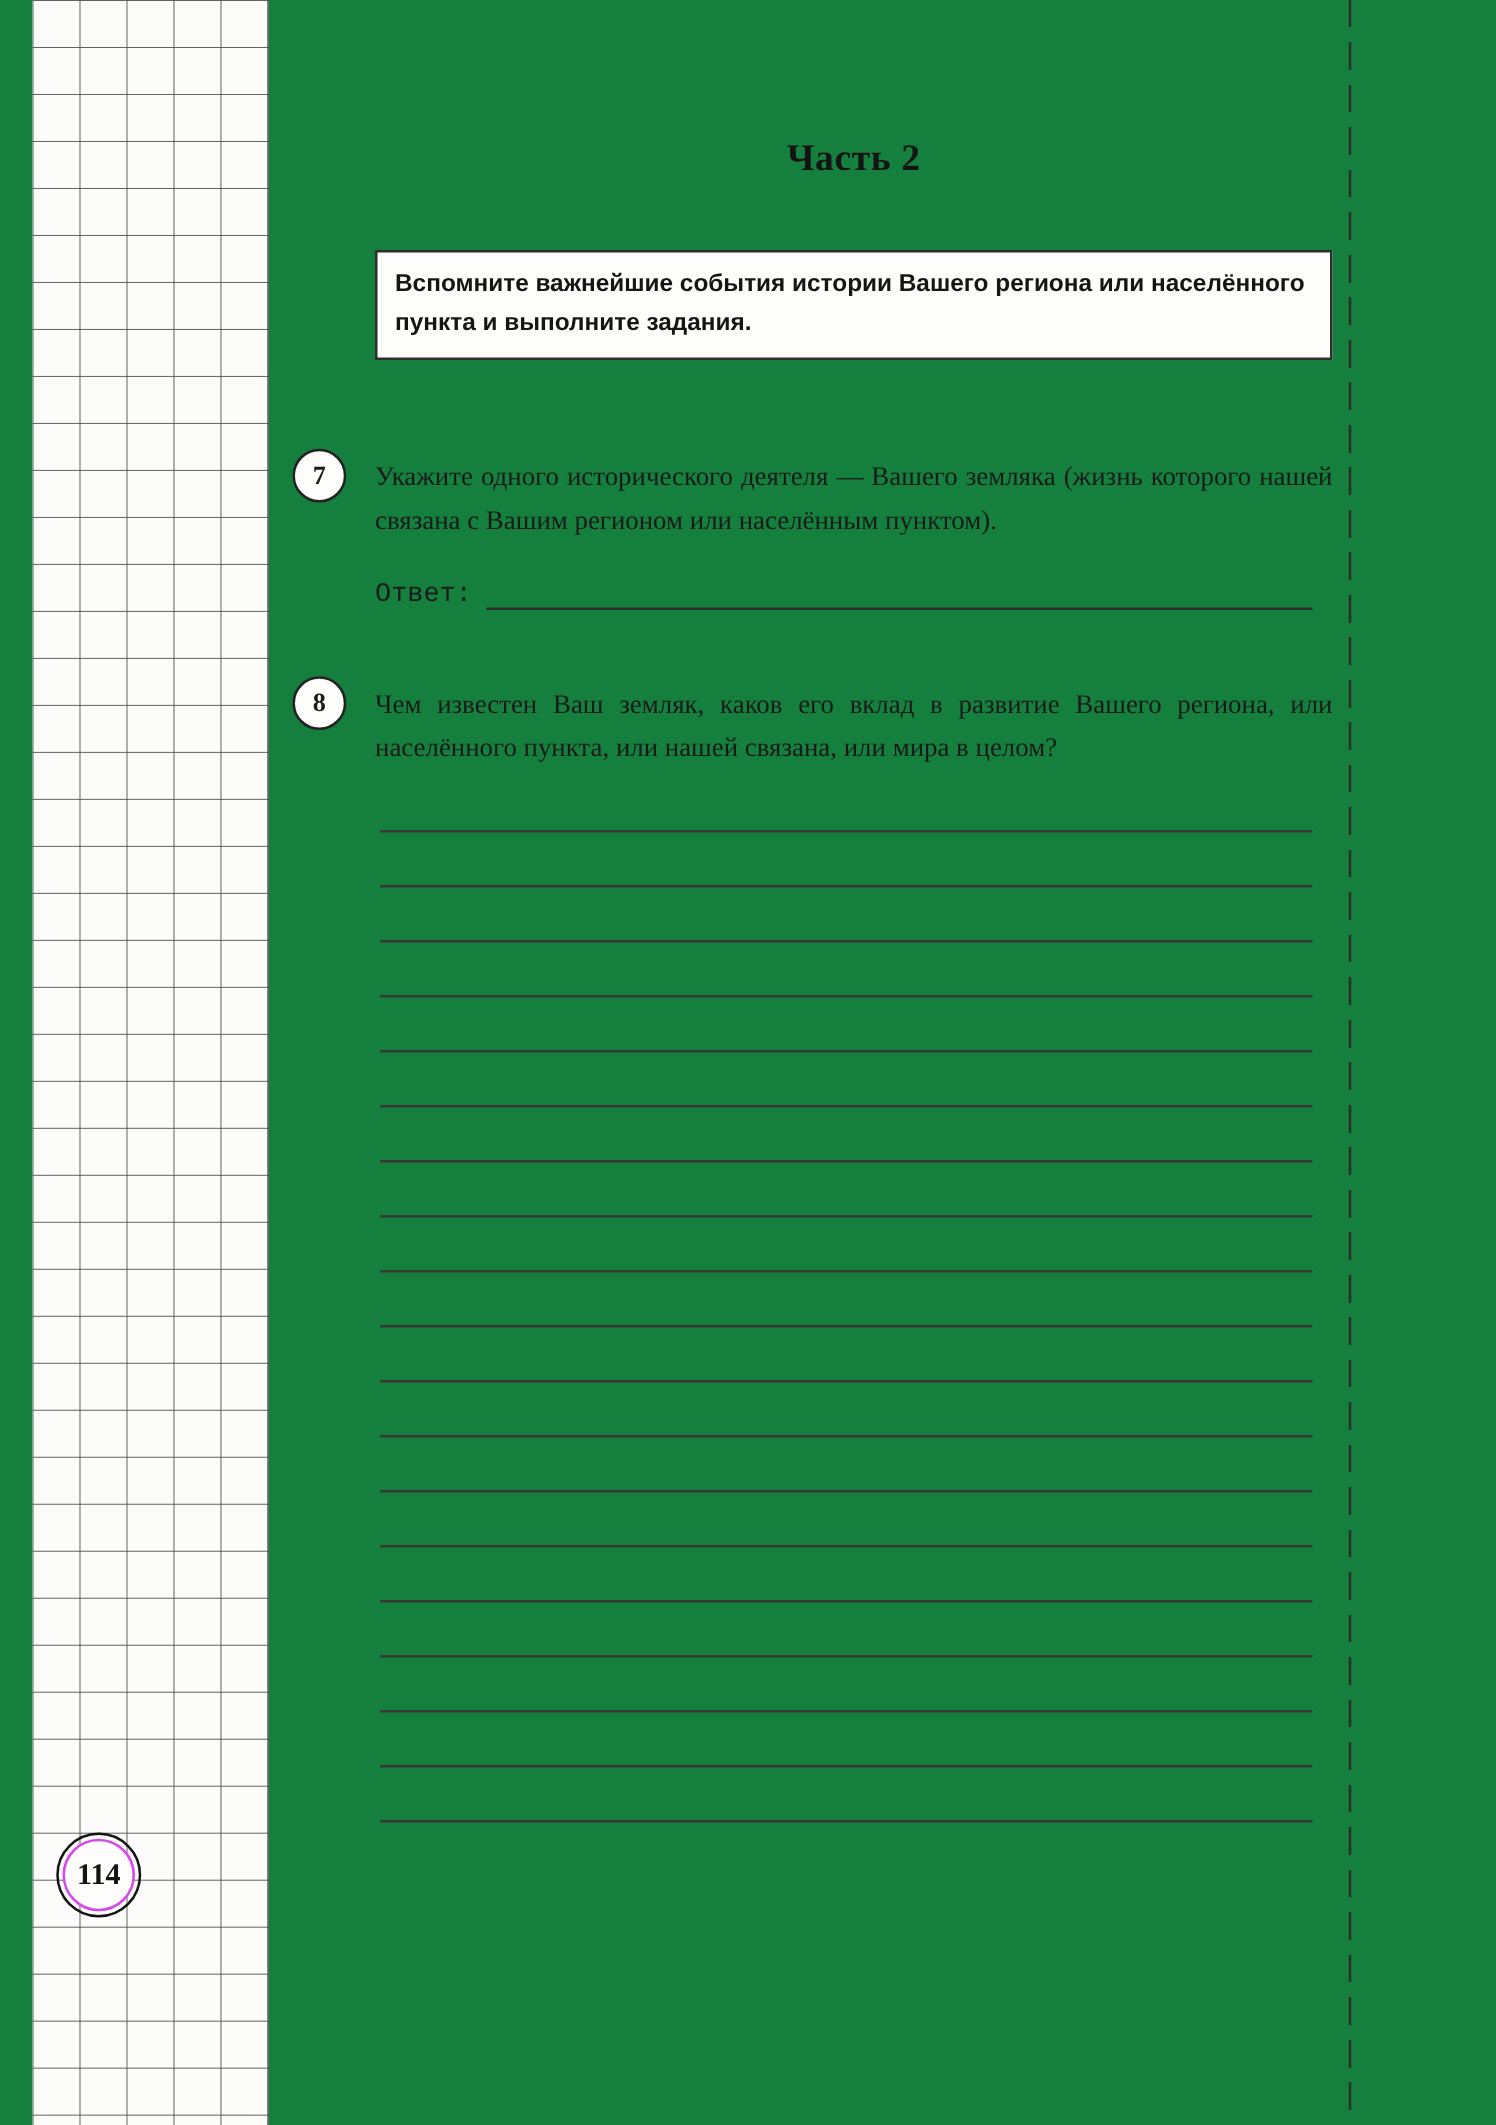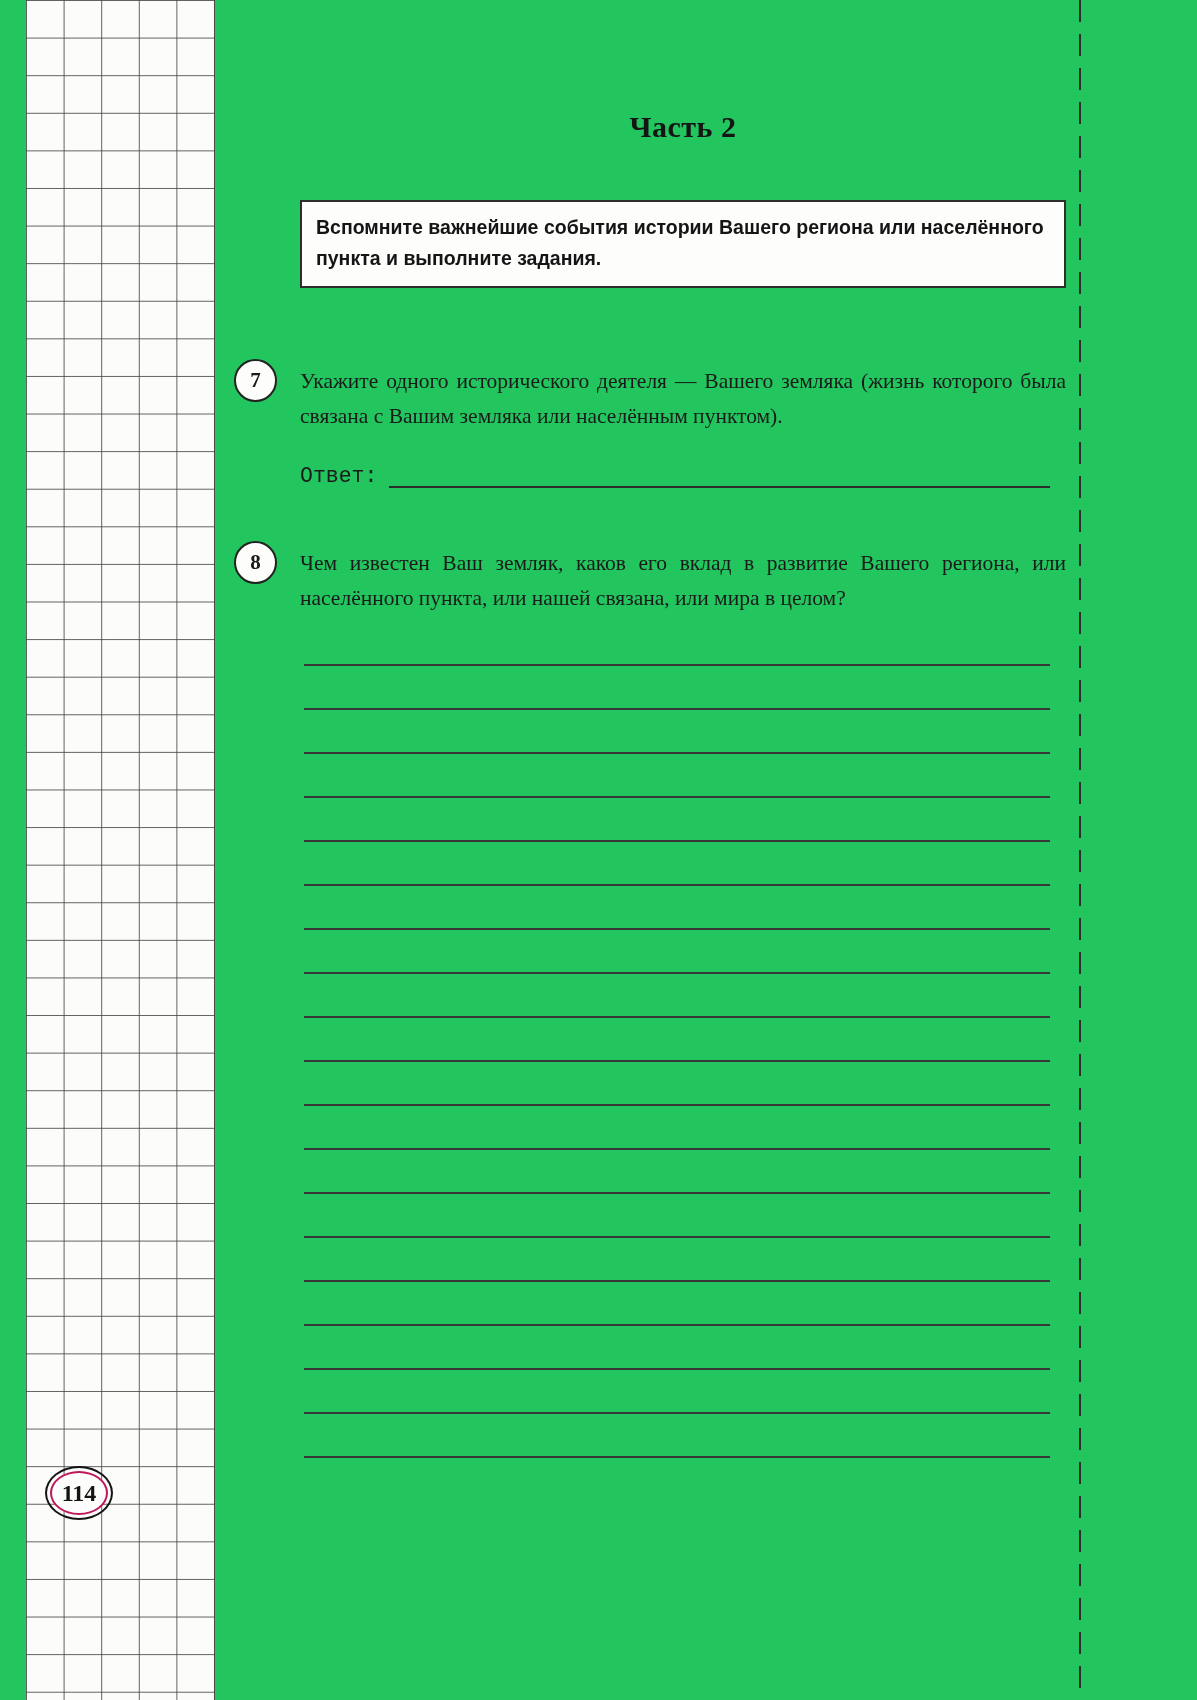--- a/index.html
+++ b/index.html
@@ -7,21 +7,21 @@
   body {
     background: #f4f4f1;
     font-family: "Liberation Serif", serif;
     color: #1b1b1b;
     overflow: hidden;
   }
   .page {
     position: relative;
     width: 1197px;
     height: 1700px;
-    background: #22c55e;
+    background: #15803d;
   }
   
   .grid-strip {
     position: absolute;
     left: 26px;
     top: 0;
     width: 189px;
     height: 100%;
     background-color: #fcfcfa;
     background-image:
@@ -121,23 +121,23 @@
     border-bottom: 2px solid #383838;
     margin-bottom: 42px;
   }
   .write-line:last-child { margin-bottom: 0; }
   
   .page-badge {
     position: absolute;
     left: 50px;
     top: 1471px;
     width: 58px;
-    height: 44px;
+    height: 58px;
     background: #fdfdfb;
-    border: 2px solid #be185d;
+    border: 2px solid #d946ef;
     border-radius: 50%;
     outline: 2px solid #141414;
     outline-offset: 3px;
     display: flex;
     align-items: center;
     justify-content: center;
   }
   .page-badge span {
     font-size: 24px;
     font-weight: 700;
@@ -156,21 +156,21 @@
   <div class="content">
 
     <h1 class="part-title">Часть 2</h1>
 
     <div class="instruction-box">
       <p>Вспомните важнейшие события истории Вашего региона или населённого пункта и выполните задания.</p>
     </div>
 
     <div class="question q7">
       <div class="q-circle">7</div>
-      <p class="q-text">Укажите одного исторического деятеля — Вашего земляка (жизнь которого была связана с Вашим земляка или населённым пунктом).</p>
+      <p class="q-text">Укажите одного исторического деятеля — Вашего земляка (жизнь которого нашей связана с Вашим регионом или населённым пунктом).</p>
     </div>
 
     <div class="answer-row">
       <span class="answer-label">Ответ:</span>
       <span class="answer-blank"></span>
     </div>
 
     <div class="question q8">
       <div class="q-circle">8</div>
       <p class="q-text">Чем известен Ваш земляк, каков его вклад в развитие Вашего региона, или населённого пункта, или нашей связана, или мира в целом?</p>

